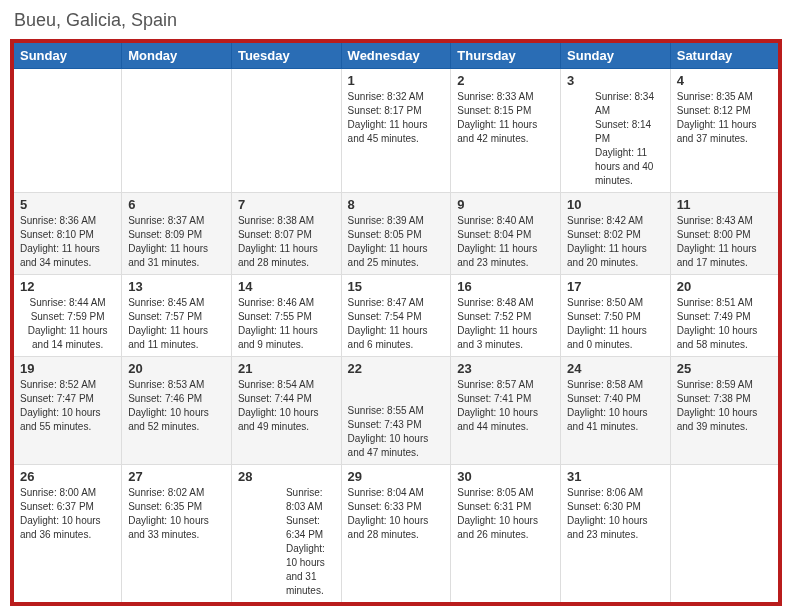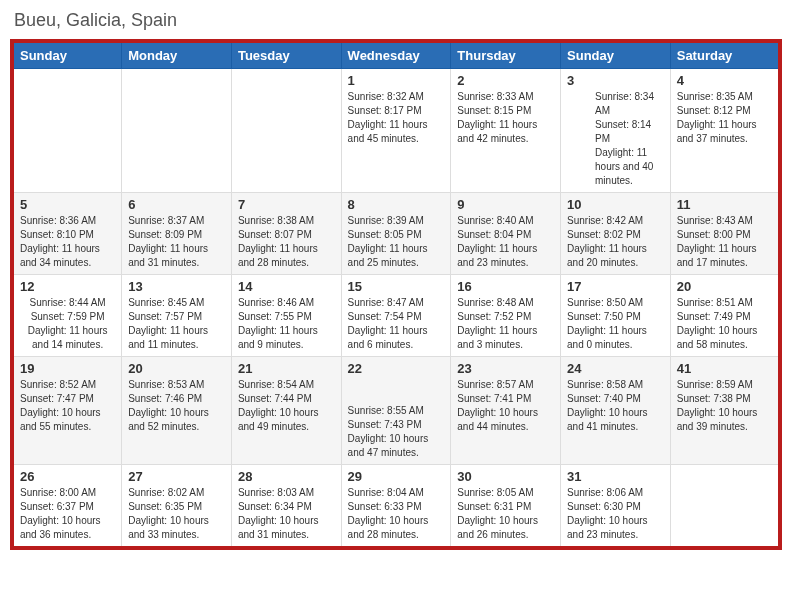--- a/index.html
+++ b/index.html
@@ -263,42 +263,42 @@
 Sunset: 7:41 PM
 Daylight: 10 hours and 44 minutes.</div>
         </td>
         <td>
           <span class="cell-number">24</span>
           <div class="cell-info" style="white-space: pre-line;">Sunrise: 8:58 AM
 Sunset: 7:40 PM
 Daylight: 10 hours and 41 minutes.</div>
         </td>
         <td>
-          <span class="cell-number">41</span>
+          <span class="cell-number">25</span>
           <div class="cell-info" style="white-space: pre-line;">Sunrise: 8:59 AM
 Sunset: 7:38 PM
 Daylight: 10 hours and 39 minutes.</div>
         </td>
       </tr>
       <tr>
         <td>
           <span class="cell-number">26</span>
           <div class="cell-info" style="white-space: pre-line;">Sunrise: 8:00 AM
 Sunset: 6:37 PM
 Daylight: 10 hours and 36 minutes.</div>
         </td>
         <td>
           <span class="cell-number">27</span>
           <div class="cell-info" style="white-space: pre-line;">Sunrise: 8:02 AM
 Sunset: 6:35 PM
 Daylight: 10 hours and 33 minutes.</div>
         </td>
         <td>
           <span class="cell-number">28</span>
-          <div class="cell-info" style="white-space: pre-line;">Sunrise: 8:03 AM
+          <div class="cell-info" style="white-space: pre-line; margin-left: 48px;">Sunrise: 8:03 AM
 Sunset: 6:34 PM
 Daylight: 10 hours and 31 minutes.</div>
         </td>
         <td>
           <span class="cell-number">29</span>
           <div class="cell-info" style="white-space: pre-line;">Sunrise: 8:04 AM
 Sunset: 6:33 PM
 Daylight: 10 hours and 28 minutes.</div>
         </td>
         <td>

